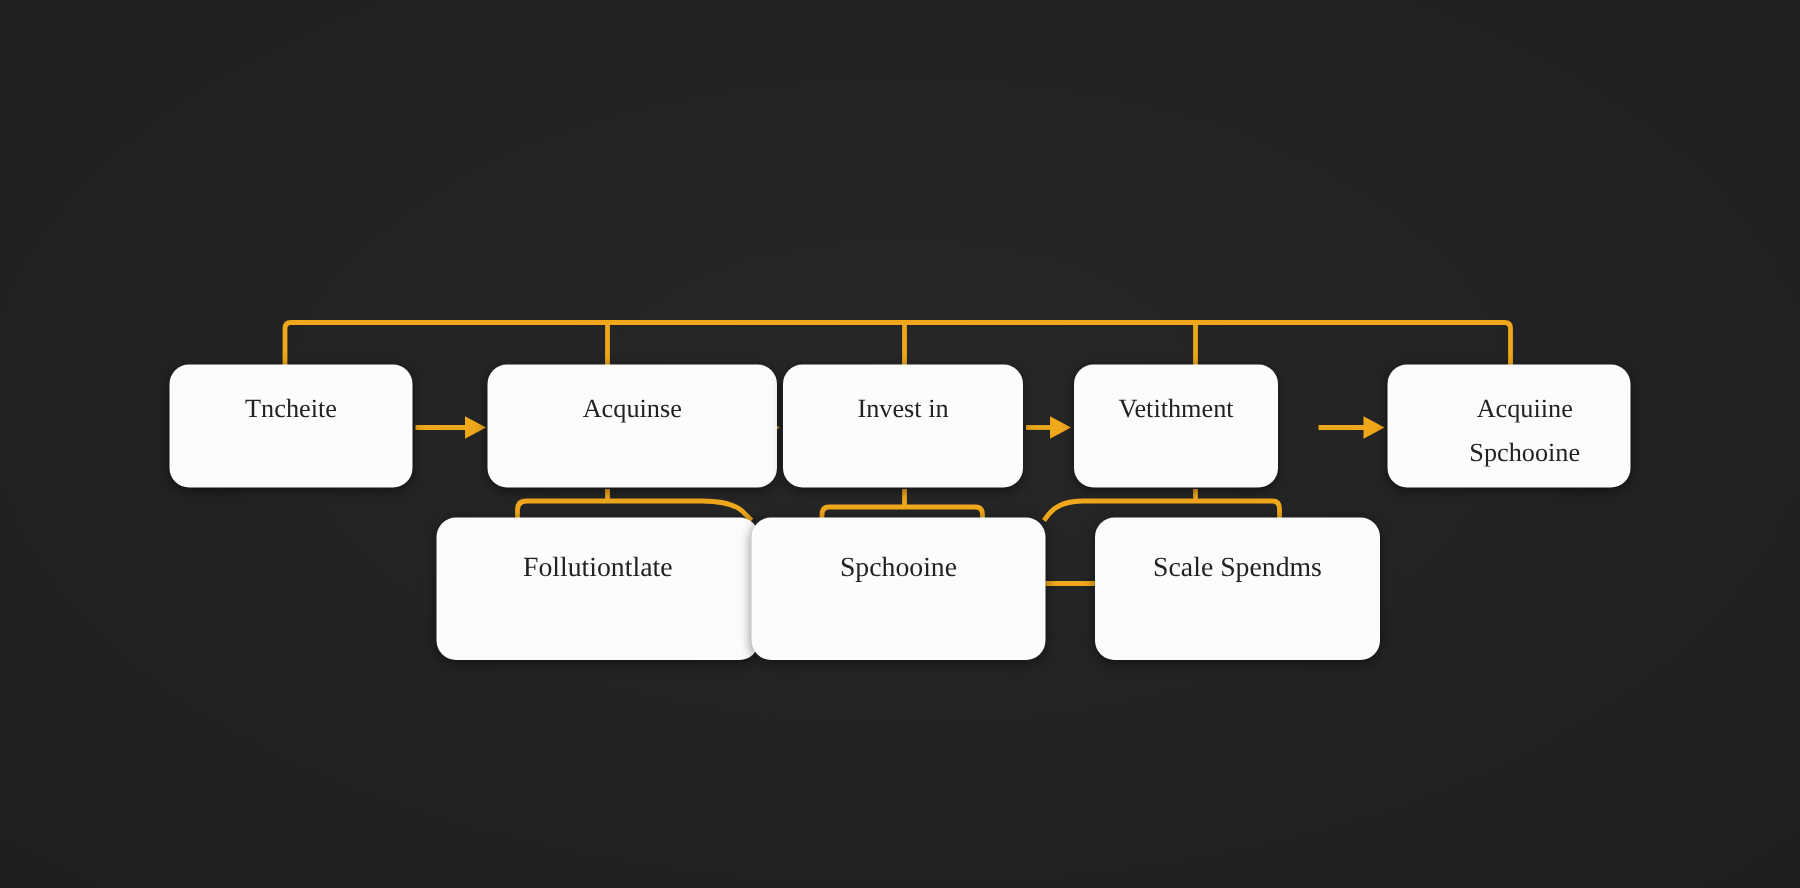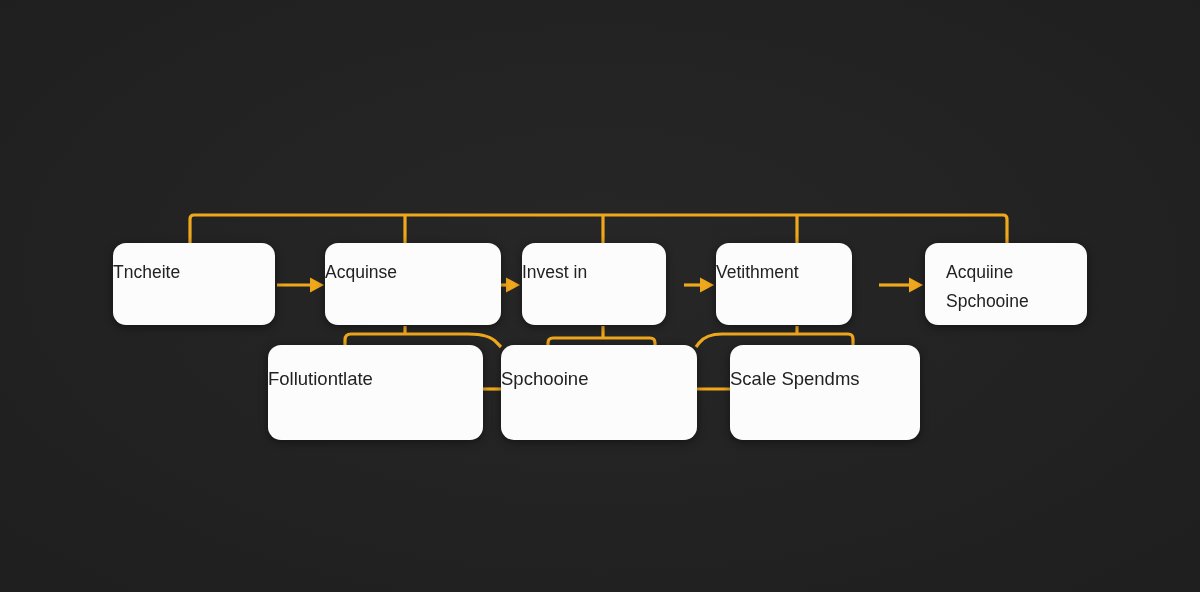--- a/index.html
+++ b/index.html
@@ -45,21 +45,23 @@
   .connectors{position:absolute;inset:0;width:1200px;height:592px;}
   .line{fill:none;stroke:var(--accent);stroke-width:3.2;}
   .head{fill:var(--accent);stroke:none;}
   
   .node{
     position:absolute;
     background:var(--box-bg);
     border-radius:13px;
     box-shadow:0 2px 8px rgba(0,0,0,.45);
     color:var(--box-text);
+    text-align:center;
     box-sizing:border-box;
+    font-family:Liberation Serif, serif;
   }
   .node .lbl{display:block;}
   .node.top-row{
     top:243px;height:82px;
     font-size:17.5px;line-height:29px;
     padding-top:15px;
   }
   .node.bottom-row{
     top:345px;height:95px;
     font-size:18.5px;line-height:30px;
@@ -97,35 +99,35 @@
     <path class="line" d="M696 347 L699 343 Q706 334 722 334 H848 Q853 334 853 339 V347"></path>
     <path class="line" d="M797 326 V334"></path>
 
     <path class="line" d="M470 389 H501"></path>
     <path class="line" d="M697 389 H730"></path>
   </svg>
 
   <div class="node top-row" style="left:113px;width:162px;">
     <span class="lbl">Tncheite</span>
   </div>
-  <div class="node top-row" style="left:325px;width:176px;">
+  <div class="node top-row" style="left:325px;width:193px;">
     <span class="lbl">Acquinse</span>
   </div>
-  <div class="node top-row" style="left:522px;width:144px;">
+  <div class="node top-row" style="left:522px;width:160px;">
     <span class="lbl">Invest in</span>
   </div>
   <div class="node top-row" style="left:716px;width:136px;">
     <span class="lbl">Vetithment</span>
   </div>
   <div class="node top-row" style="left:925px;width:162px;padding-left:21px;">
     <span class="lbl">Acquiine</span>
     <span class="lbl">Spchooine</span>
   </div>
 
-  <div class="node bottom-row" style="left:268px;width:215px;">
+  <div class="node bottom-row" style="left:291px;width:215px;">
     <span class="lbl">Follutiontlate</span>
   </div>
   <div class="node bottom-row" style="left:501px;width:196px;">
     <span class="lbl">Spchooine</span>
   </div>
   <div class="node bottom-row" style="left:730px;width:190px;border-radius:13px;">
     <span class="lbl">Scale Spendms</span>
   </div>
 
 </div>

